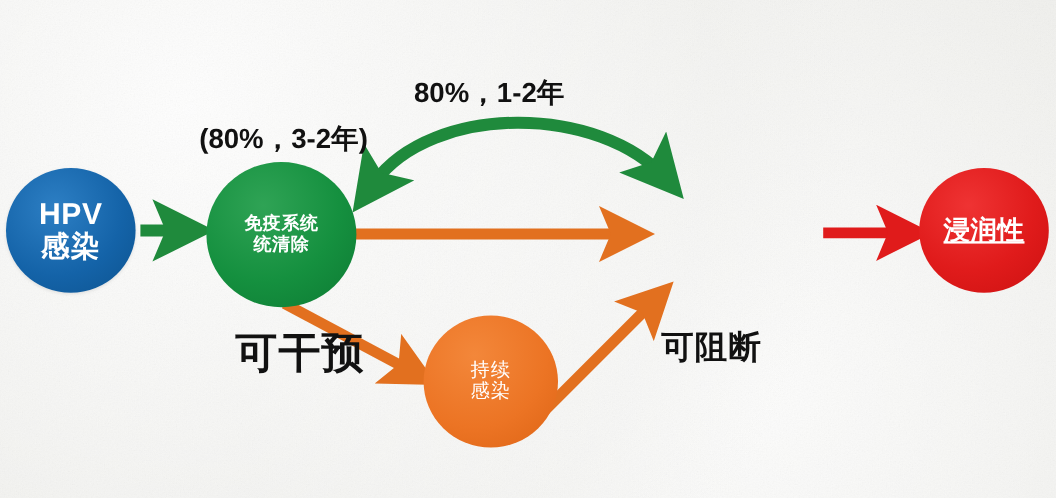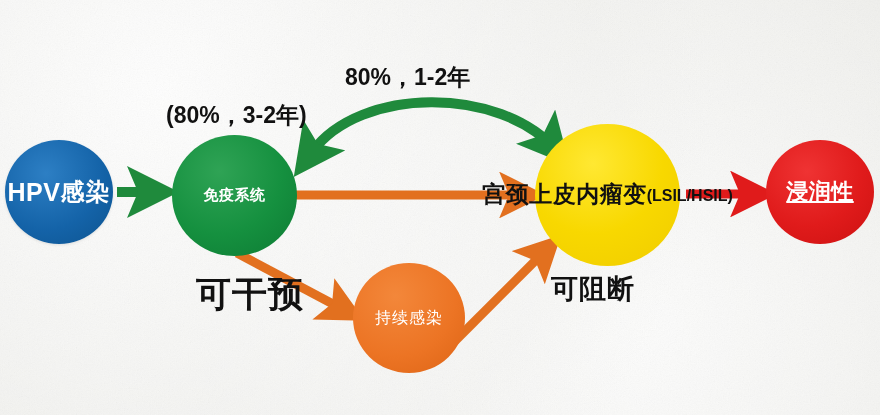--- a/index.html
+++ b/index.html
@@ -32,21 +32,21 @@
   svg.layer {
     position: absolute;
     left: 0;
     top: 0;
     width: 880px;
     height: 415px;
   }
   .node {
     position: absolute;
     display: flex;
-    flex-direction: row;
+    flex-direction: column;
     align-items: center;
     justify-content: center;
     border-radius: 50%;
     text-align: center;
     line-height: 1.12;
     z-index: 3;
   }
   .node .ln {
     display: block;
     white-space: nowrap;
@@ -210,32 +210,28 @@
     </g>
   </svg>
 
   <div class="node" id="node-hpv">
     <span class="ln">HPV</span>
     <span class="ln cn">感染</span>
   </div>
 
   <div class="node" id="node-immune">
     <span class="ln">免疫系统</span>
+    <span class="ln">统清除</span>
   </div>
 
   <div class="node" id="node-persist">
     <span class="ln">持续</span>
     <span class="ln">感染</span>
   </div>
 
-  <div class="node" id="node-cin">
-    <span class="ln">宫颈上皮</span>
-    <span class="ln">内瘤变</span>
-    <span class="ln sub">(LSIL/HSIL)</span>
-  </div>
 
   <div class="node" id="node-cancer">
     <span class="ln">浸润性</span>
   </div>
 
   <div class="free-label" id="label-top-pct">80%，1-2年</div>
   <div class="free-label" id="label-left-pct">(80%，3-2年)</div>
   <div class="free-label" id="label-intervene">可干预</div>
   <div class="free-label" id="label-block">可阻断</div>
 

